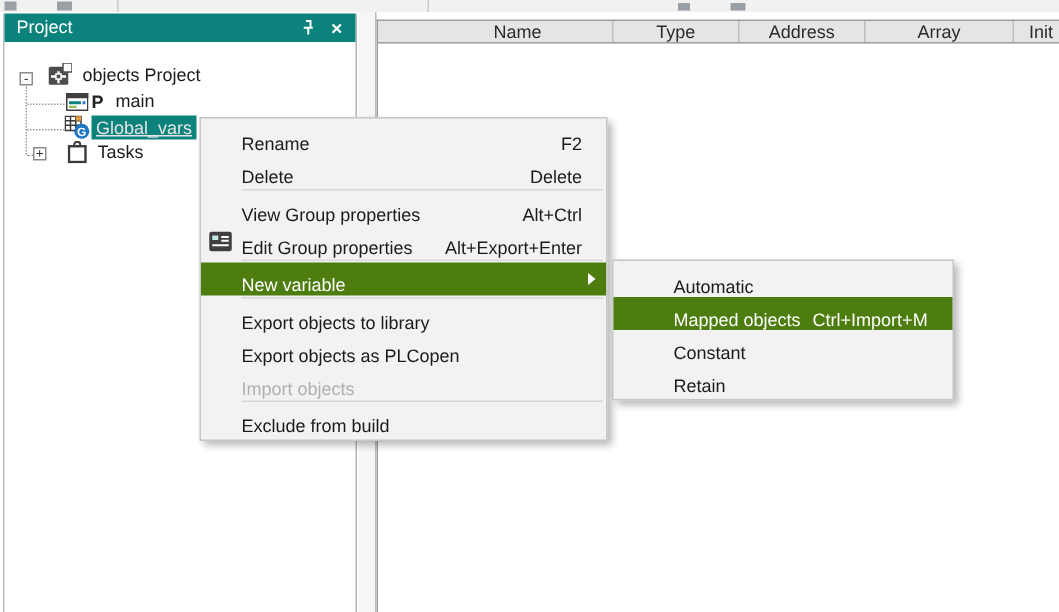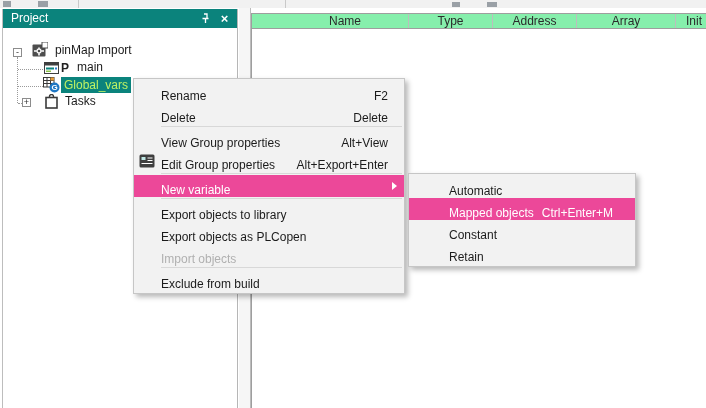--- a/index.html
+++ b/index.html
@@ -22,48 +22,48 @@
   .pin-btn { right:24px; }
   .close-btn { right:5px; font-weight:bold; font-size:13px; }
 
   
   .tree { position:absolute; left:2px; top:28px; width:236px; height:380px; }
   .tline-v { position:absolute; left:12px; top:20px; width:1px; height:46px; border-left:1px dotted #9a9a9a; }
   .tline-h { position:absolute; height:1px; border-top:1px dotted #9a9a9a; }
   .expander { position:absolute; width:9px; height:9px; background:#fff; border:1px solid #8c8c8c;
     font-size:9px; line-height:7px; text-align:center; color:#333; }
   .trow-label { position:absolute; white-space:nowrap; line-height:16px; }
-  .sel-label { background:#0b837c; color:#bef264; padding:0 3px; line-height:16px; }
+  .sel-label { background:#0b837c; color:#e5e5e5; padding:0 3px; line-height:16px;text-decoration:underline; }
   .badge-p { position:absolute; font-weight:bold; color:#222; line-height:12px; }
   .ticon { position:absolute; }
 
   
   .gap-strip { position:absolute; left:239px; top:8px; width:12px; height:400px;
     background:#f6f6f6; border-right:1px solid #bcbcbc; }
 
   
   .vars-grid { position:absolute; left:251px; top:13px; width:455px; height:395px;
     border-left:1px solid #9e9e9e; border-top:1px solid #9e9e9e; background:#fff; }
-  .grid-header { display:flex; height:15px; border-bottom:1px solid #9e9e9e; background:#86efac;align-items:center; }
+  .grid-header { display:flex; height:15px; border-bottom:1px solid #9e9e9e; background:#e5e5e5;align-items:center; }
   .hcell { border-right:1px solid #bdbdbd; font-size:12px; line-height:14px; text-align:center;
     color:#2b2b2b; overflow:hidden; white-space:nowrap; }
   .hc0{width:30px;} .hc1{width:127px;} .hc2{width:84px;} .hc3{width:84px;} .hc4{width:99px;}
   .hc5{flex:1; border-right:none; text-align:left; padding-left:10px;}
 
   
   .menu { position:absolute; background:#f2f2f2; border:1px solid #c6c6c6;
     box-shadow:3px 3px 5px rgba(0,0,0,0.28); padding:2px 0; }
   .context-menu { left:133px; top:78px; width:272px; z-index:10; }
   .sub-menu { left:408px; top:173px; width:228px; z-index:11; }
   .mi { position:relative; height:22px; display:flex; align-items:flex-end;
     padding-left:27px; padding-right:16px; color:#1b1b1b; }
   .sub-menu .mi { padding-left:40px; padding-right:12px; }
   .mi .shortcut { margin-left:auto; }
   .mi.inline-shortcut .shortcut { margin-left:8px; }
-  .mi.hl { background:#ec4899; color:#fff; }
+  .mi.hl { background:#4d7c0f; color:#fff; }
   .mi.disabled { color:#b0b0b0; }
   .msep { height:1px; background:#d8d8d8; margin:1px 2px 1px 27px; }
   .mi-icon { position:absolute; left:5px; top:4px; }
   .arrow-right { position:absolute; right:7px; top:7px; width:0; height:0;
     border-top:4px solid transparent; border-bottom:4px solid transparent;
     border-left:5px solid currentColor; }
 </style>
 </head>
 <body>
 
@@ -97,21 +97,21 @@
 
       <div class="expander" style="left:8px;top:11px;">-</div>
       <span class="ticon" style="left:27px;top:5px;">
         <svg width="16" height="15" viewBox="0 0 16 15">
           <rect x="0.5" y="2.5" width="13" height="12" rx="1" fill="#4d4d4d"></rect>
           <rect x="10" y="0" width="6" height="6" fill="#fff" stroke="#4d4d4d" stroke-width="1"></rect>
           <path d="M7 5.5 v8 M2 9 h10" stroke="#fff" stroke-width="1.6"></path>
           <rect x="5.3" y="7.3" width="3.4" height="3.4" fill="#4d4d4d" stroke="#fff" stroke-width="1"></rect>
         </svg>
       </span>
-      <span class="trow-label" style="left:50px;top:5px;">pinMap Import</span>
+      <span class="trow-label" style="left:50px;top:5px;">objects Project</span>
 
       <span class="ticon" style="left:39px;top:25px;">
         <svg width="15" height="12" viewBox="0 0 15 12">
           <rect x="0.5" y="0.5" width="14" height="11" fill="#fff" stroke="#3f3f3f"></rect>
           <rect x="0" y="0" width="15" height="3.5" fill="#3f3f3f"></rect>
           <rect x="2" y="5.5" width="8" height="2" fill="#0b837c"></rect>
           <rect x="11" y="5.5" width="2" height="2" fill="#2d7dd2"></rect>
           <rect x="2" y="8.5" width="5" height="1.5" fill="#8bc34a"></rect>
         </svg>
       </span>
@@ -158,21 +158,21 @@
       <span>Rename</span>
       <span class="shortcut">F2</span>
     </div>
     <div class="mi">
       <span>Delete</span>
       <span class="shortcut">Delete</span>
     </div>
     <div class="msep"></div>
     <div class="mi">
       <span>View Group properties</span>
-      <span class="shortcut">Alt+View</span>
+      <span class="shortcut">Alt+Ctrl</span>
     </div>
     <div class="mi">
       <span class="mi-icon">
         <svg width="16" height="14" viewBox="0 0 16 14">
           <rect x="0.5" y="0.5" width="15" height="13" rx="1.5" fill="#3f3f3f"></rect>
           <rect x="2.5" y="3" width="4" height="3" fill="#bfe8e5"></rect>
           <path d="M8.5 4 h5 M8.5 6.5 h5 M2.5 9.5 h11" stroke="#fff" stroke-width="1.2"></path>
         </svg>
       </span>
       <span>Edit Group properties</span>
@@ -198,21 +198,21 @@
       <span>Exclude from build</span>
     </div>
   </div>
 
   <div class="menu sub-menu">
     <div class="mi">
       <span>Automatic</span>
     </div>
     <div class="mi hl inline-shortcut">
       <span>Mapped objects</span>
-      <span class="shortcut">Ctrl+Enter+M</span>
+      <span class="shortcut">Ctrl+Import+M</span>
     </div>
     <div class="mi">
       <span>Constant</span>
     </div>
     <div class="mi">
       <span>Retain</span>
     </div>
   </div>
 
 </div>

